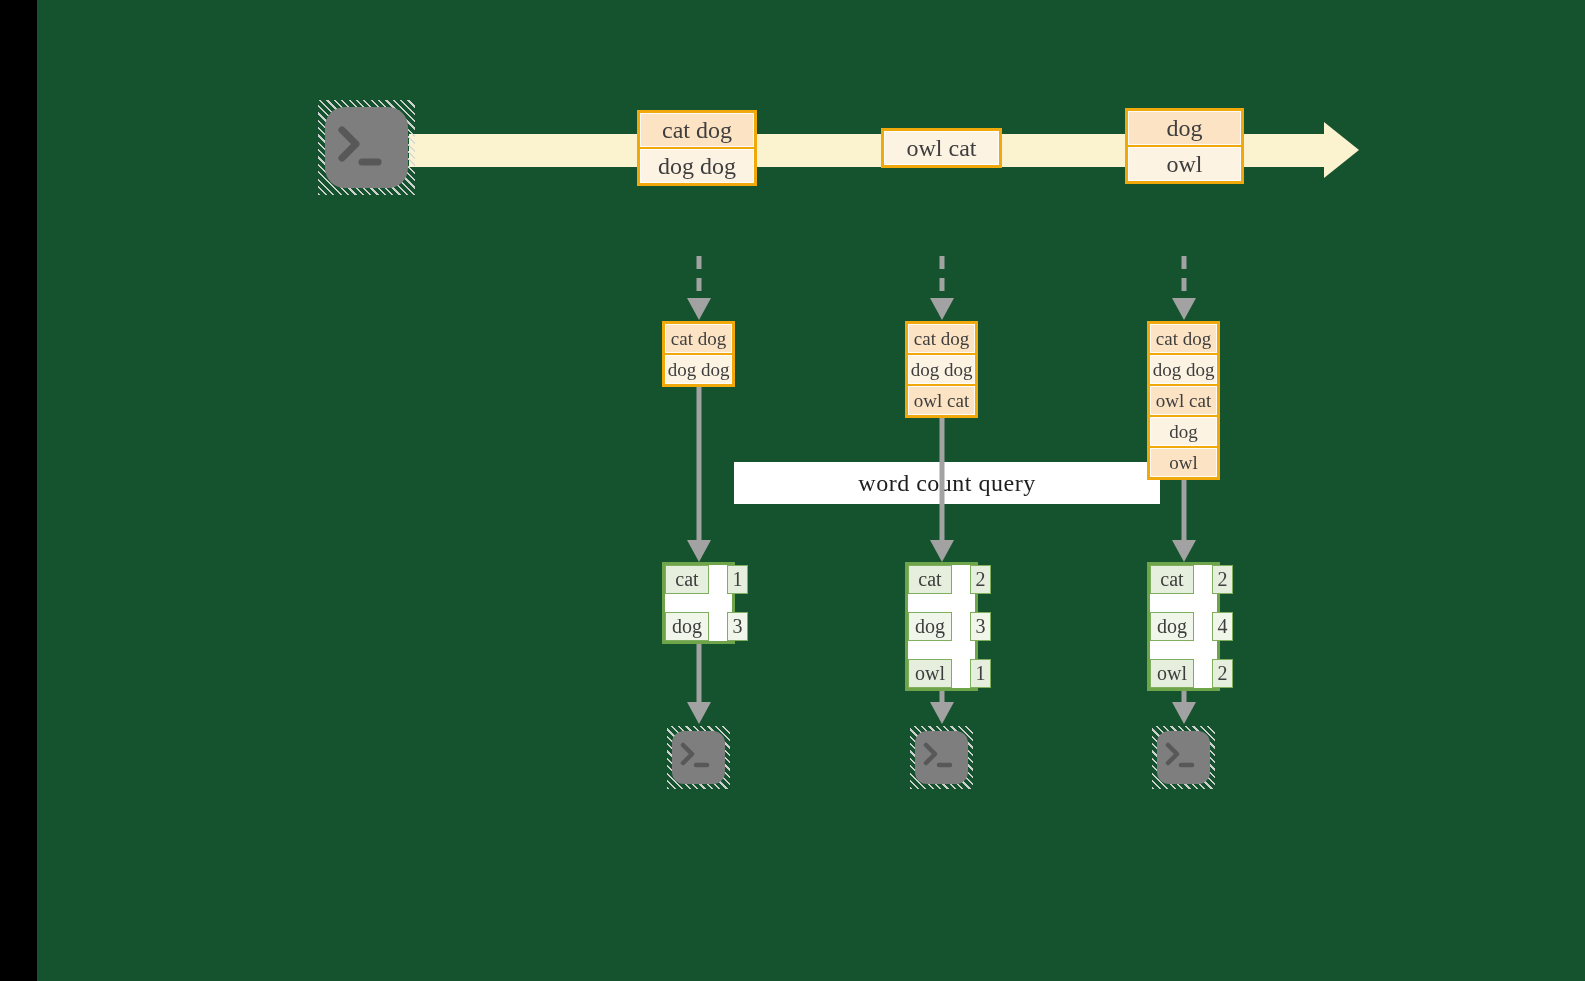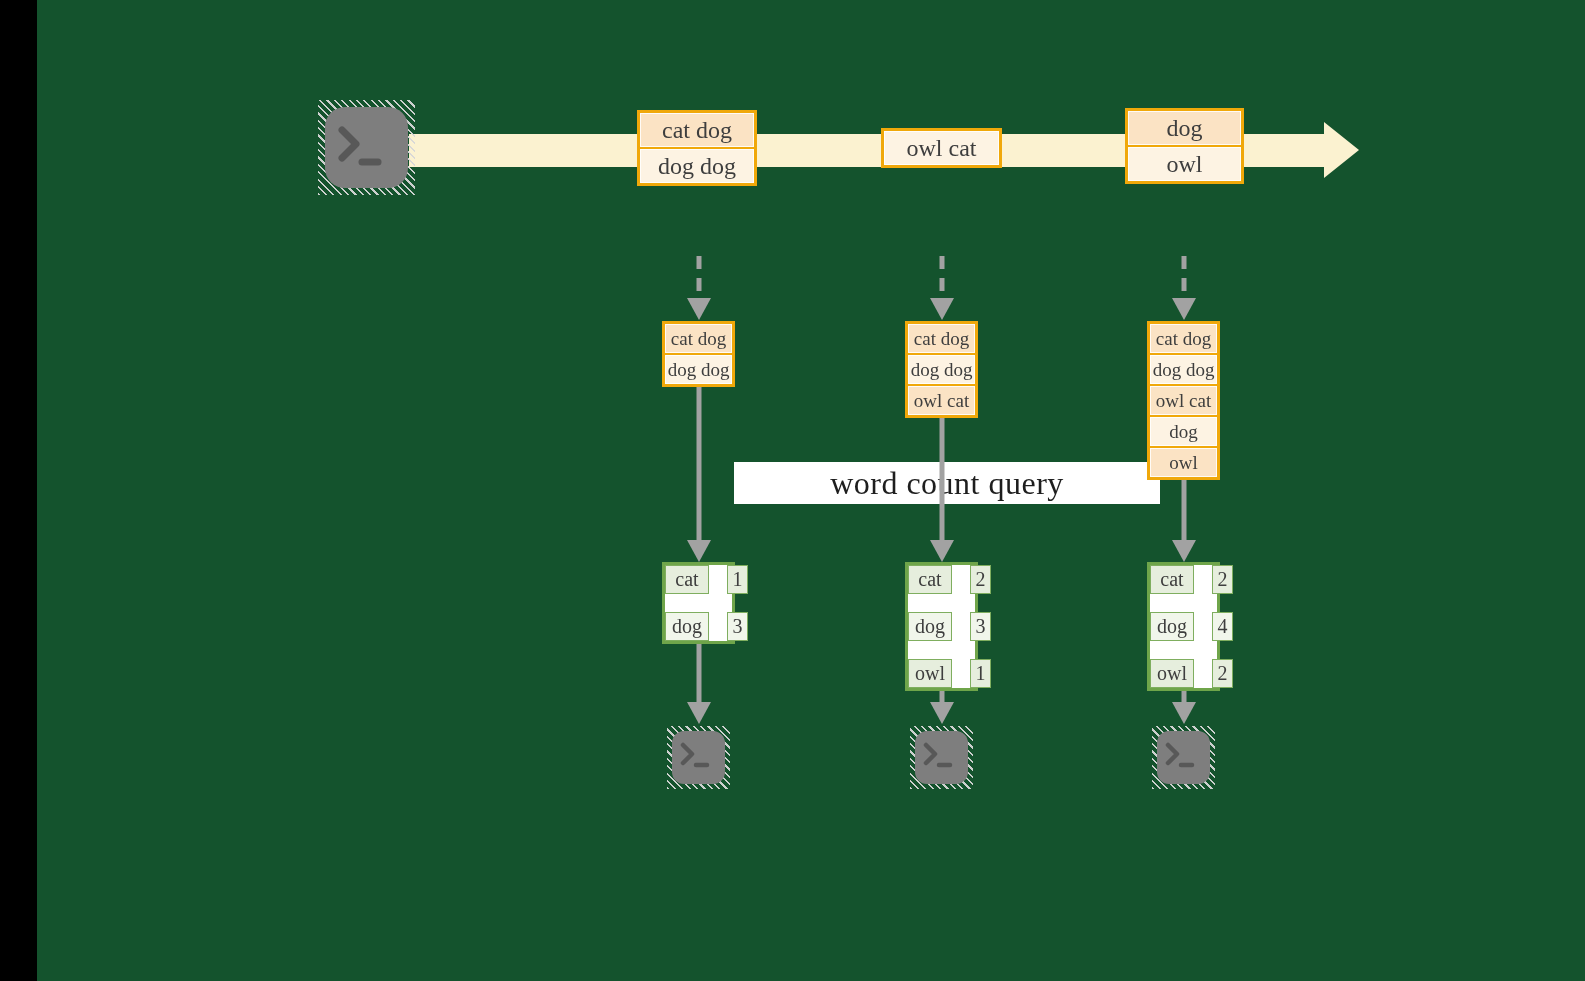--- a/index.html
+++ b/index.html
@@ -50,21 +50,21 @@
   .gtable .cell{
     display:flex;align-items:center;justify-content:center;
     border:1px solid #7fae5f;box-sizing:border-box;font-size:20px;height:29px;
   }
   .gfill-a{background:#e6eedd;}
   .gfill-b{background:#f1f6eb;}
 
   
   .banner{
     background:#ffffff;color:#1e1e1e;display:flex;align-items:center;justify-content:center;
-    font-size:32px;font-weight:300;letter-spacing:.5px;
+    font-size:24px;font-weight:300;letter-spacing:.5px;
   }
 
   .z1{z-index:1;}.z2{z-index:2;}.z3{z-index:3;}
 </style>
 </head>
 <body>
 
 <div id="canvas">
 
   <div class="abs term z2" style="left:281px;top:100px;width:97px;height:95px;">

